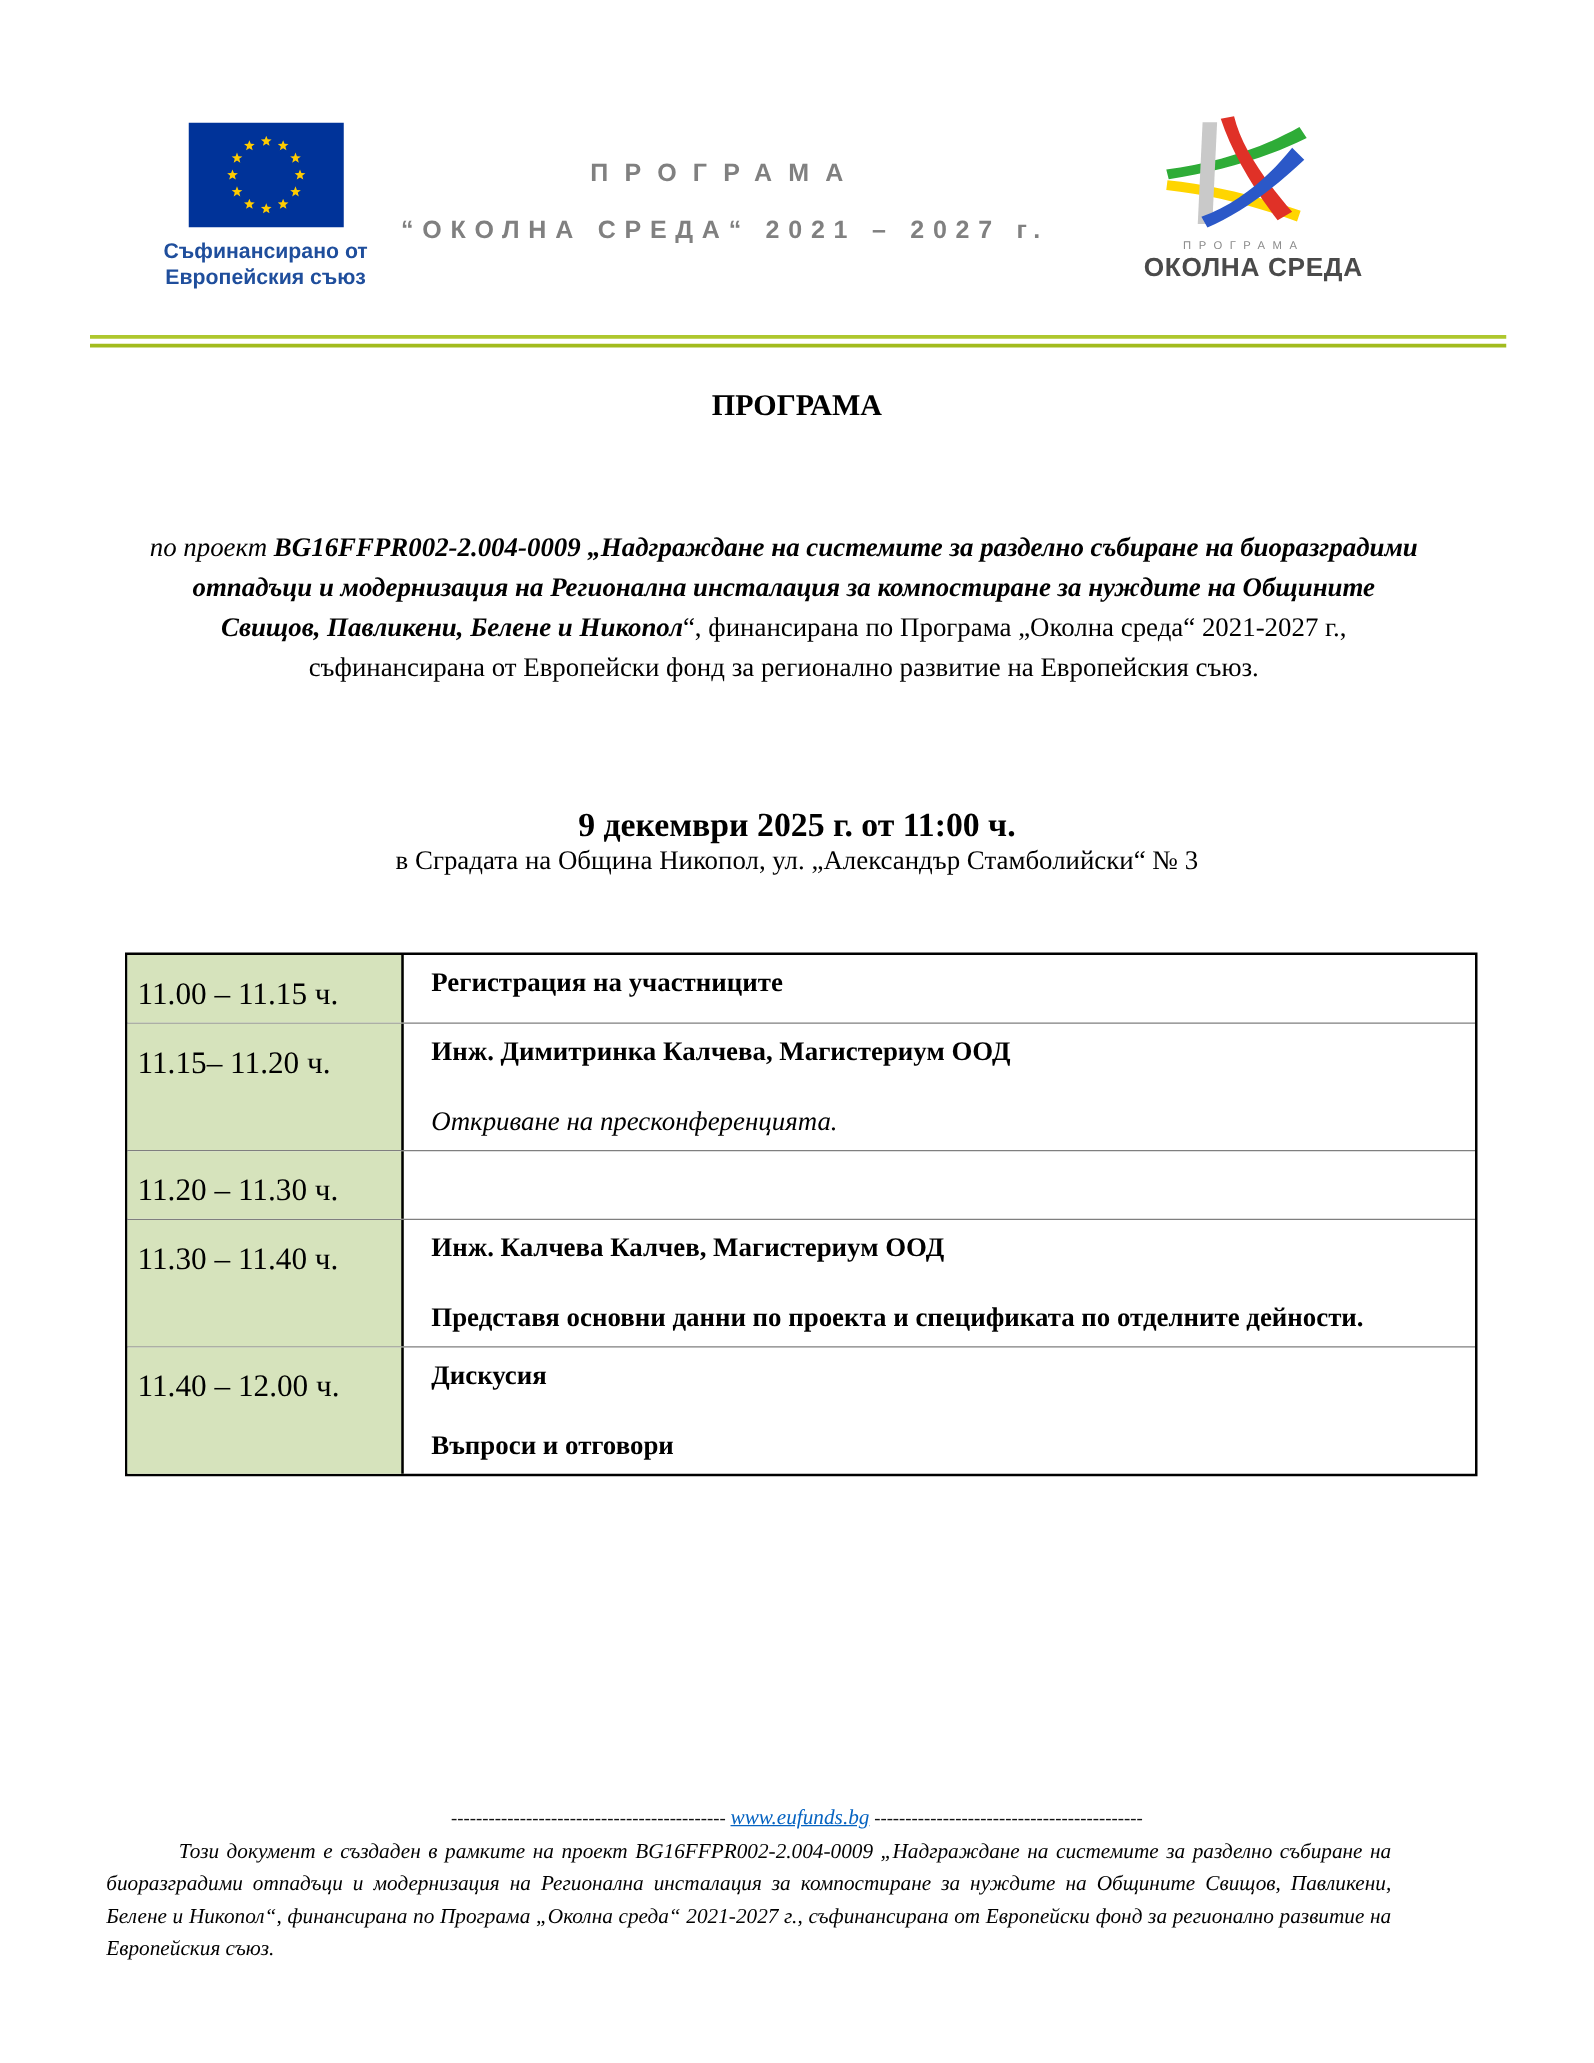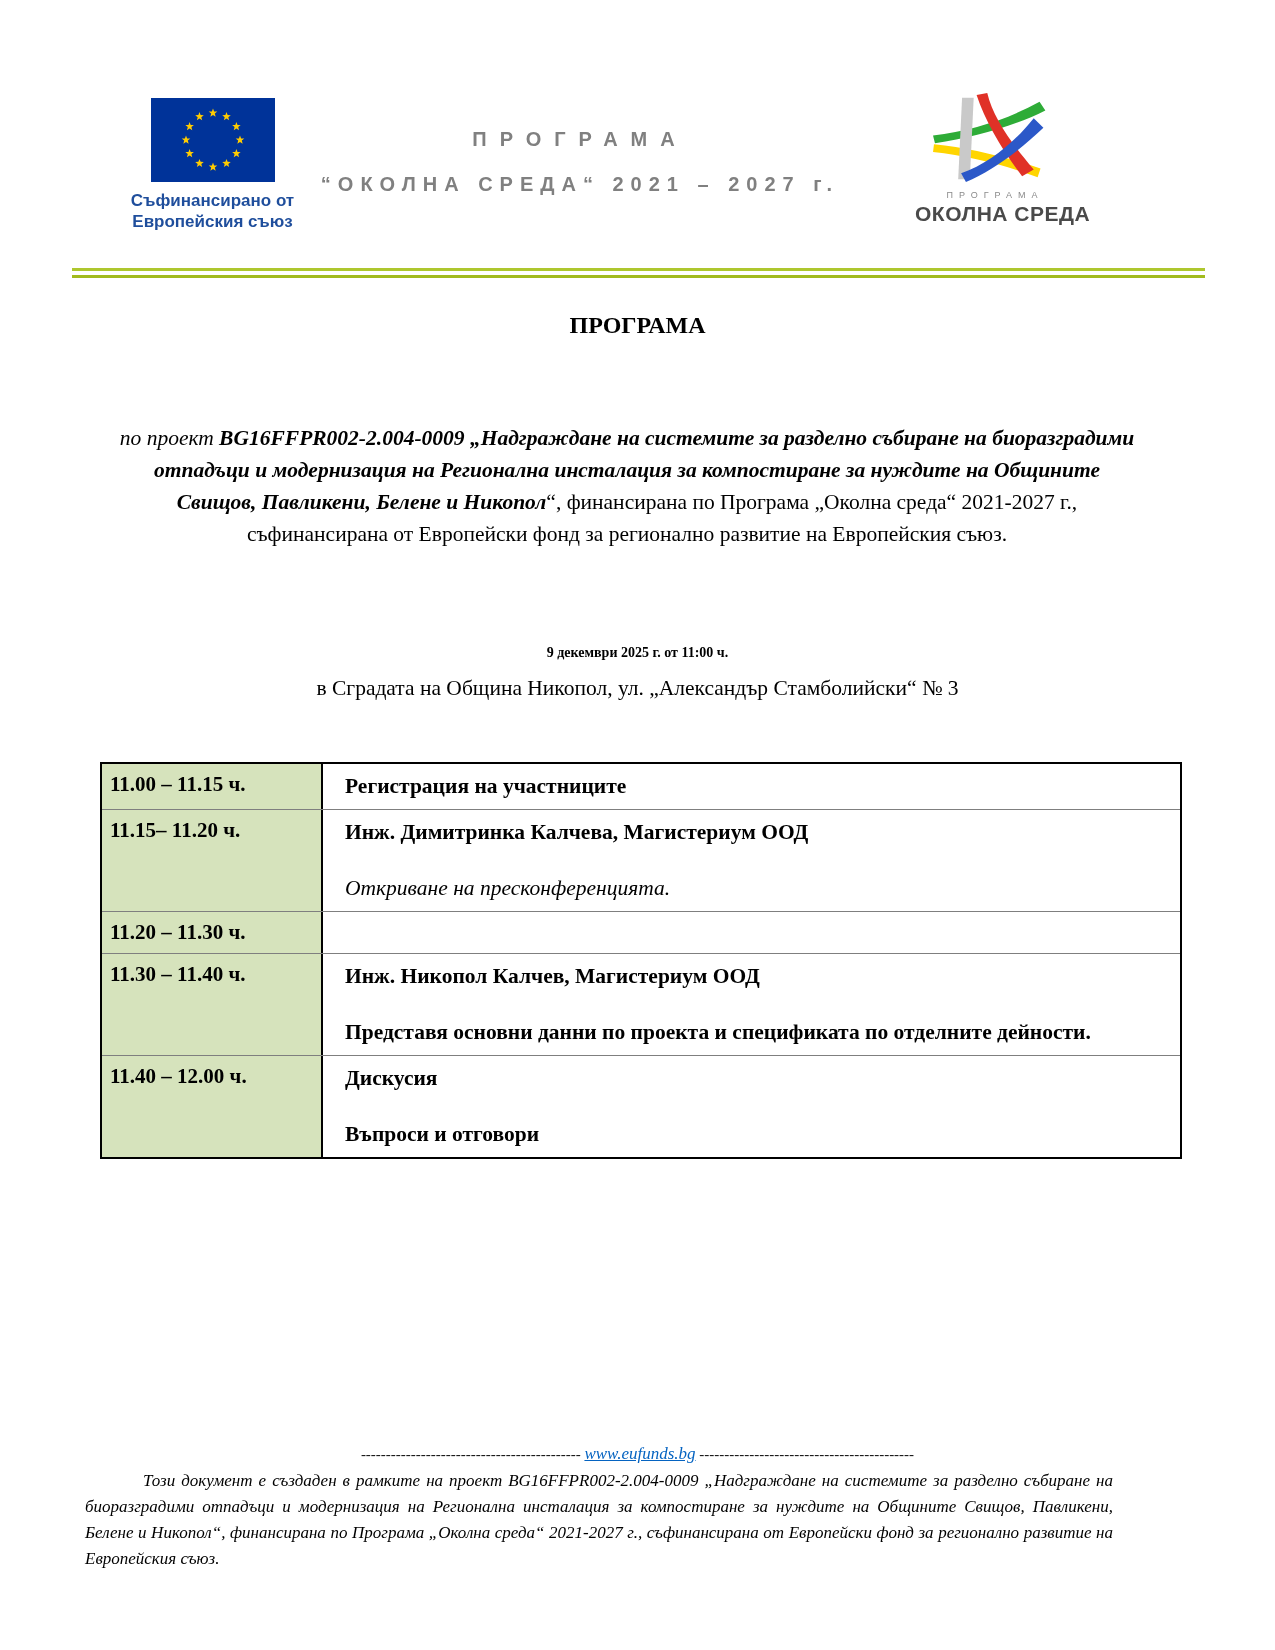--- a/index.html
+++ b/index.html
@@ -26,30 +26,30 @@
   
   .doc-title{position:absolute;left:0;top:312px;width:1275px;text-align:center;
     font-weight:bold;font-size:24px;}
   .doc-title .t2{margin-top:17px;font-size:25px;}
   
   .intro{position:absolute;left:112px;top:422px;width:1030px;text-align:center;
     font-size:21.5px;line-height:32px;}
   .bi{font-weight:bold;font-style:italic;}
   .it{font-style:italic;}
   .when{position:absolute;left:0;top:645px;width:1275px;text-align:center;
-    font-weight:bold;font-size:14px;}
+    font-weight:bold;font-size:27px;}
   .where{position:absolute;left:0;top:676px;width:1275px;text-align:center;font-size:21.5px;}
   
   .sched{position:absolute;left:100px;top:762px;width:1078px;
     border:2px solid #000;border-top-width:2px;}
   .trow{display:flex;border-top:1px solid #7f7f7f;}
   .trow:first-child{border-top:none;}
   .tcell{box-sizing:border-box;}
   .tcell.time{width:221px;background:#d6e3bc;border-right:2px solid #000;
-    font-weight:bold;font-size:21px;padding:8px 4px 8px 8px;white-space:nowrap;}
+    font-weight:normal;font-size:25px;padding:18px 4px 8px 8px;white-space:nowrap;}
   .tcell.content{flex:1;font-size:21.5px;padding:8px 28px 8px 22px;}
   .ln{line-height:29px;}
   .ln-bold{font-weight:bold;}
   .ln-italic{font-style:italic;}
   .ln-blank{height:27px;}
   
   .foot-link{position:absolute;left:0;top:1444px;width:1275px;text-align:center;
     font-size:15px;white-space:nowrap;}
   .foot-link .dash{letter-spacing:0px;color:#111;}
   .foot-link a{color:#0563c1;font-style:italic;font-size:17px;text-decoration:underline;}
@@ -131,21 +131,21 @@
         <div class="ln ln-blank"></div>
         <div class="ln ln-italic">Откриване на пресконференцията.</div>
       </div>
     </div>
     <div class="trow">
       <div class="tcell time">11.20 – 11.30 ч.</div>
     </div>
     <div class="trow">
       <div class="tcell time">11.30 – 11.40 ч.</div>
       <div class="tcell content">
-        <div class="ln ln-bold">Инж. Никопол Калчев, Магистериум ООД</div>
+        <div class="ln ln-bold">Инж. Калчева Калчев, Магистериум ООД</div>
         <div class="ln ln-blank"></div>
         <div class="ln ln-bold">Представя основни данни по проекта и спецификата по отделните дейности.</div>
       </div>
     </div>
     <div class="trow">
       <div class="tcell time">11.40 – 12.00 ч.</div>
       <div class="tcell content">
         <div class="ln ln-bold">Дискусия</div>
         <div class="ln ln-blank"></div>
         <div class="ln ln-bold">Въпроси и отговори</div>

